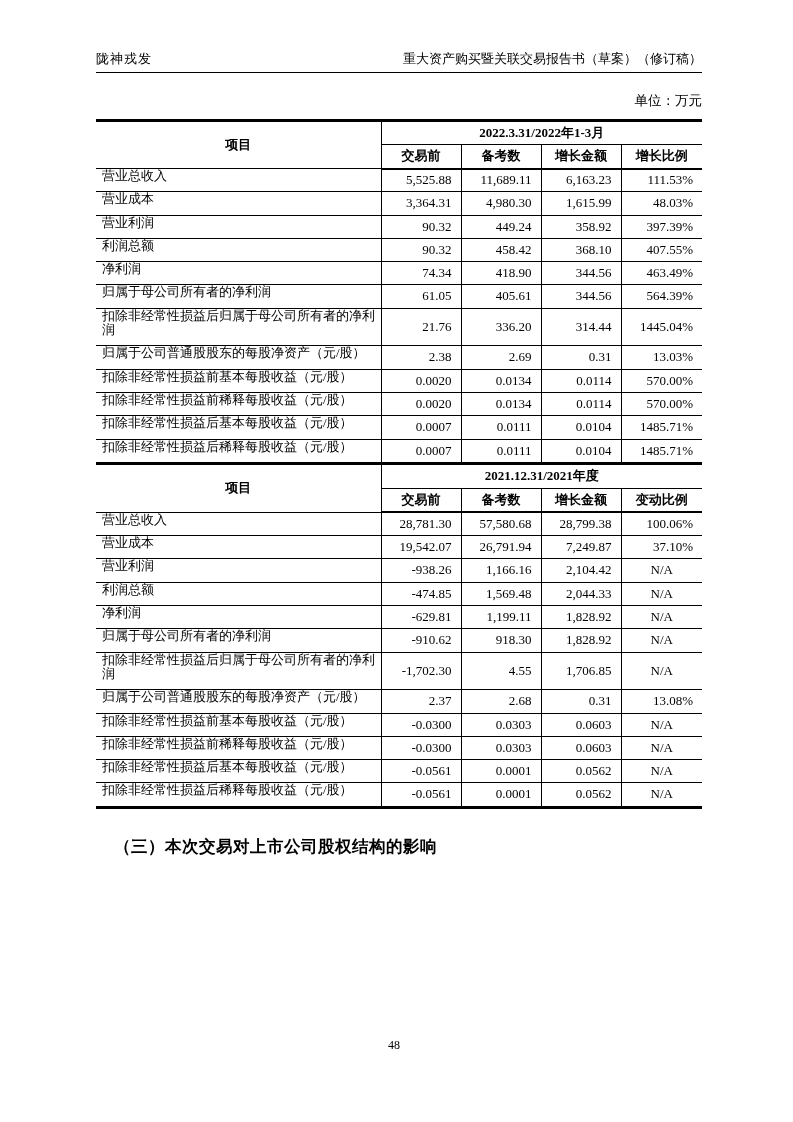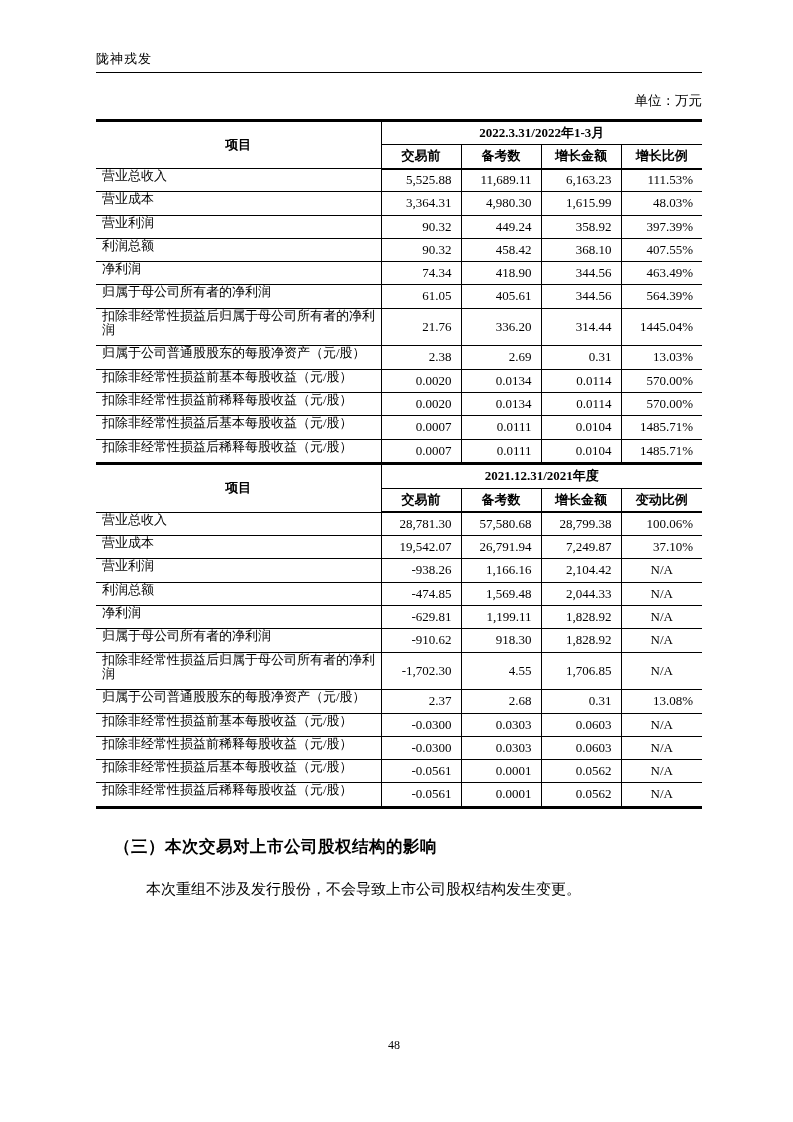--- a/index.html
+++ b/index.html
@@ -75,20 +75,21 @@
     font-size:12px;
   }
 </style>
 </head>
 <body>
 
 <div class="content">
 
   <div class="doc-header">
     <span class="left">陇神戎发</span>
+    <span class="right">重大资产购买暨关联交易报告书（草案）（修订稿）</span>
   </div>
 
   <div class="unit-row">单位：万元</div>
 
   <table id="fin-table-1">
     <colgroup>
       <col style="width:285px">
         <col style="width:80px">
         <col style="width:80px">
         <col style="width:80px">
@@ -296,17 +297,16 @@
           <td class="c-item">扣除非经常性损益后稀释每股收益（元/股）</td>
           <td class="c-val">-0.0561</td>
           <td class="c-val">0.0001</td>
           <td class="c-val">0.0562</td>
           <td class="c-val na col-last">N/A</td>
         </tr>
       </tbody>
   </table>
 
   <div class="section-heading">（三）本次交易对上市公司股权结构的影响</div>
-  <div class="section-paragraph">本次重组不涉及发行股份，不会导致上市公司股权结构发生变更。</div>
 
 </div>
 
 <div class="page-footer">48</div>
 
 </body></html>

